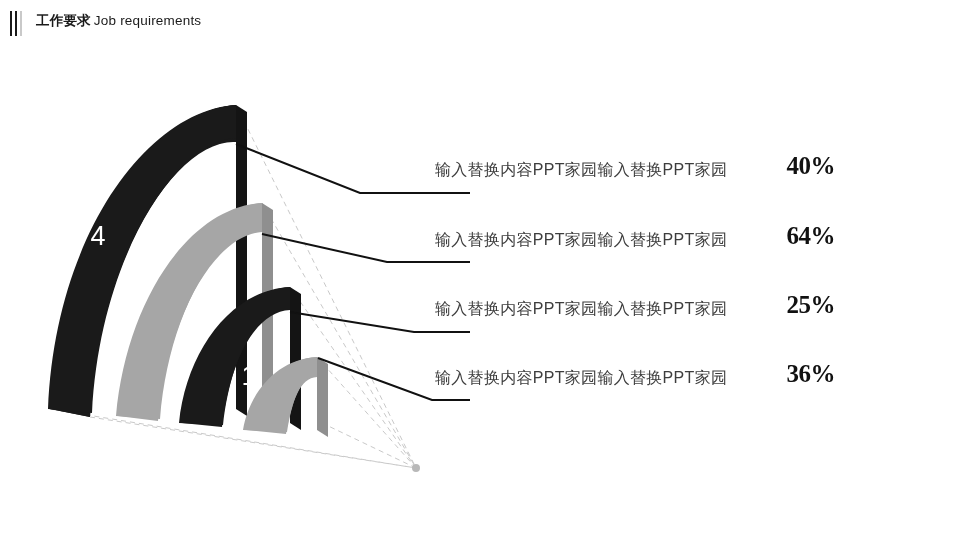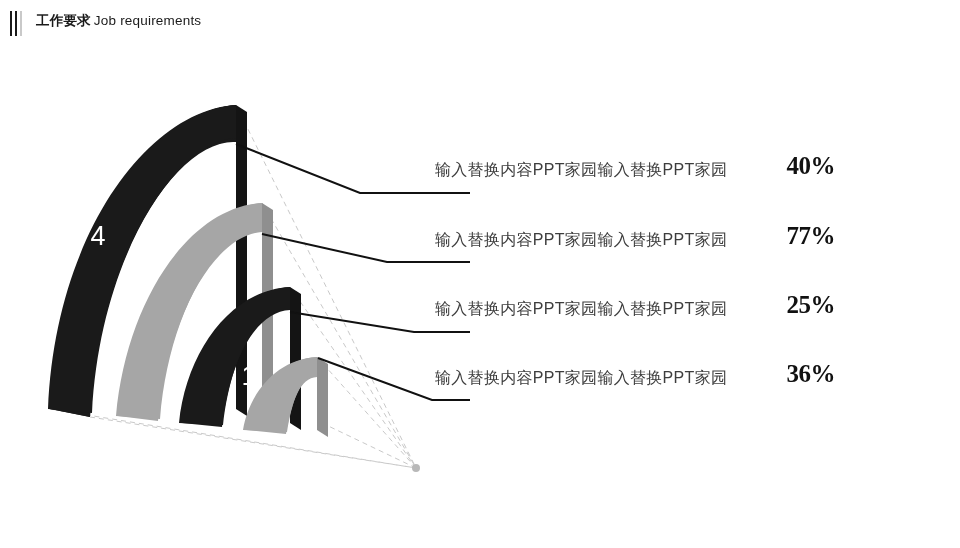--- a/index.html
+++ b/index.html
@@ -207,21 +207,21 @@
   <circle cx="416" cy="408" r="4" fill="#b8b8b8"></circle>
 </svg>
 
 <div class="legend-row" style="top:156px;">
   <div class="legend-desc">输入替换内容PPT家园输入替换PPT家园</div>
   <div class="legend-value">40%</div>
 </div>
 
 <div class="legend-row" style="top:226px;">
   <div class="legend-desc">输入替换内容PPT家园输入替换PPT家园</div>
-  <div class="legend-value">77%</div>
+  <div class="legend-value">64%</div>
 </div>
 
 <div class="legend-row" style="top:295px;">
   <div class="legend-desc">输入替换内容PPT家园输入替换PPT家园</div>
   <div class="legend-value">25%</div>
 </div>
 
 <div class="legend-row" style="top:364px;">
   <div class="legend-desc">输入替换内容PPT家园输入替换PPT家园</div>
   <div class="legend-value">36%</div>

